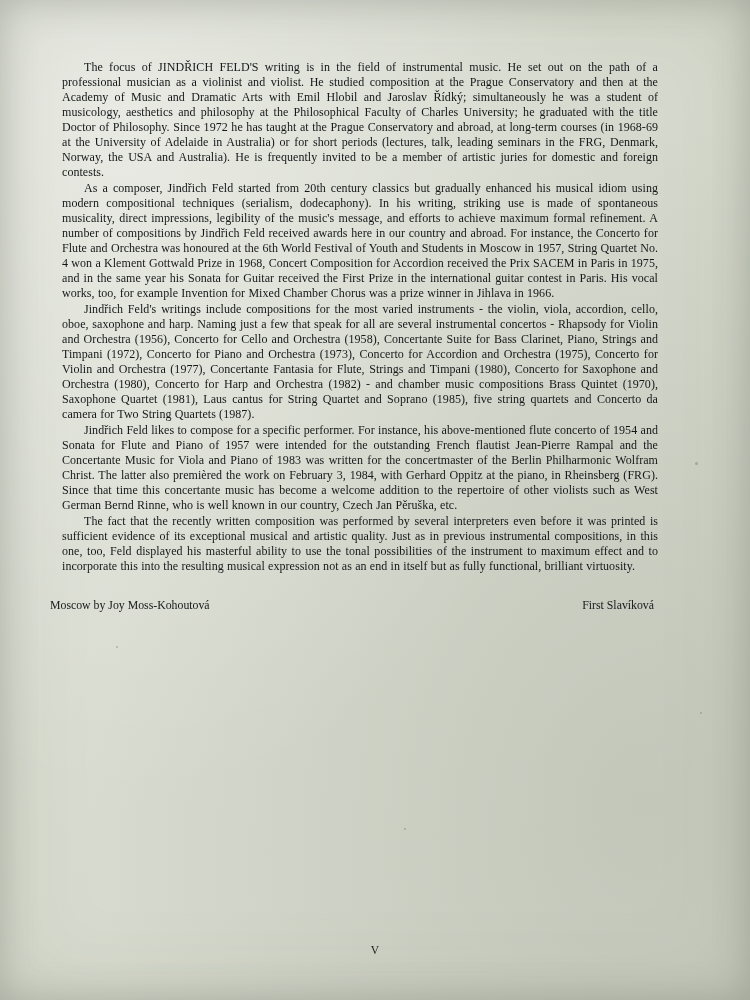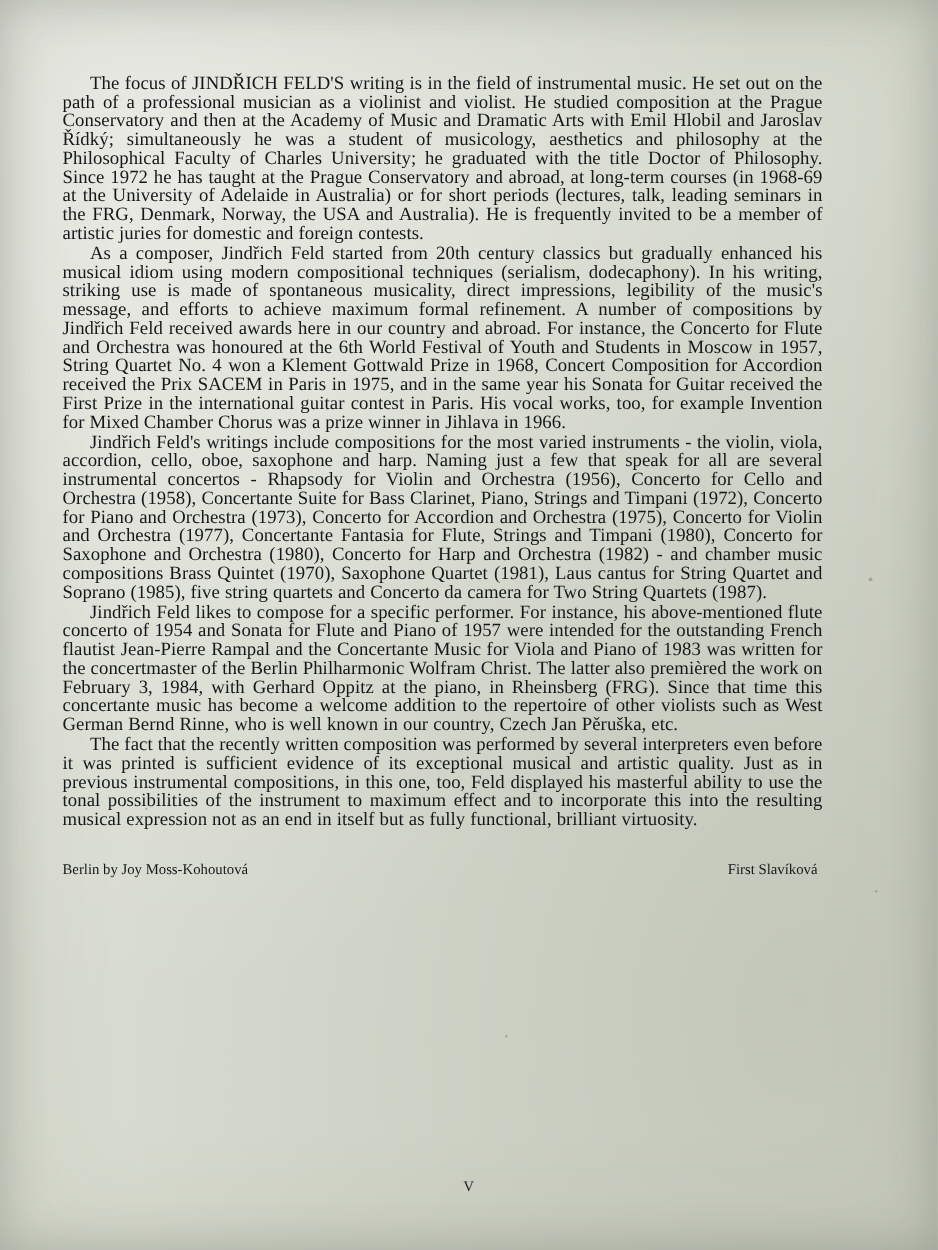--- a/index.html
+++ b/index.html
@@ -34,24 +34,24 @@
     box-shadow: inset 0 0 36px rgba(90,95,85,0.30), inset 0 0 90px rgba(120,125,110,0.18);
     pointer-events: none;
   }
   .content {
     position: absolute;
     left: 50px;
     top: 60px;
     width: 608px;
   }
   p.para {
-    margin: 0 0 1px 0;
+    margin: 0 0 1px 12px;
     text-indent: 22px;
     text-align: justify;
-    font-size: 15px;
+    font-size: 12px;
     line-height: 15.0px;
     color: #15181a;
     letter-spacing: 0.05px;
     word-spacing: 0.2px;
   }
   .byline-row {
     display: flex;
     justify-content: space-between;
     align-items: baseline;
     margin-top: 24px;
@@ -94,21 +94,21 @@
   <div class="speck" style="left:404px; top:828px; width:2px; height:2px;"></div>
 
   <div class="content">
     <p class="para">The focus of JINDŘICH FELD'S writing is in the field of instrumental music. He set out on the path of a professional musician as a violinist and violist. He studied composition at the Prague Conservatory and then at the Academy of Music and Dramatic Arts with Emil Hlobil and Jaroslav Řídký; simultaneously he was a student of musicology, aesthetics and philosophy at the Philosophical Faculty of Charles University; he graduated with the title Doctor of Philosophy. Since 1972 he has taught at the Prague Conservatory and abroad, at long-term courses (in 1968-69 at the University of Adelaide in Australia) or for short periods (lectures, talk, leading seminars in the FRG, Denmark, Norway, the USA and Australia). He is frequently invited to be a member of artistic juries for domestic and foreign contests.</p>
     <p class="para">As a composer, Jindřich Feld started from 20th century classics but gradually enhanced his musical idiom using modern compositional techniques (serialism, dodecaphony). In his writing, striking use is made of spontaneous musicality, direct impressions, legibility of the music's message, and efforts to achieve maximum formal refinement. A number of compositions by Jindřich Feld received awards here in our country and abroad. For instance, the Concerto for Flute and Orchestra was honoured at the 6th World Festival of Youth and Students in Moscow in 1957, String Quartet No. 4 won a Klement Gottwald Prize in 1968, Concert Composition for Accordion received the Prix SACEM in Paris in 1975, and in the same year his Sonata for Guitar received the First Prize in the international guitar contest in Paris. His vocal works, too, for example Invention for Mixed Chamber Chorus was a prize winner in Jihlava in 1966.</p>
     <p class="para">Jindřich Feld's writings include compositions for the most varied instruments - the violin, viola, accordion, cello, oboe, saxophone and harp. Naming just a few that speak for all are several instrumental concertos - Rhapsody for Violin and Orchestra (1956), Concerto for Cello and Orchestra (1958), Concertante Suite for Bass Clarinet, Piano, Strings and Timpani (1972), Concerto for Piano and Orchestra (1973), Concerto for Accordion and Orchestra (1975), Concerto for Violin and Orchestra (1977), Concertante Fantasia for Flute, Strings and Timpani (1980), Concerto for Saxophone and Orchestra (1980), Concerto for Harp and Orchestra (1982) - and chamber music compositions Brass Quintet (1970), Saxophone Quartet (1981), Laus cantus for String Quartet and Soprano (1985), five string quartets and Concerto da camera for Two String Quartets (1987).</p>
     <p class="para">Jindřich Feld likes to compose for a specific performer. For instance, his above-mentioned flute concerto of 1954 and Sonata for Flute and Piano of 1957 were intended for the outstanding French flautist Jean-Pierre Rampal and the Concertante Music for Viola and Piano of 1983 was written for the concertmaster of the Berlin Philharmonic Wolfram Christ. The latter also premièred the work on February 3, 1984, with Gerhard Oppitz at the piano, in Rheinsberg (FRG). Since that time this concertante music has become a welcome addition to the repertoire of other violists such as West German Bernd Rinne, who is well known in our country, Czech Jan Pěruška, etc.</p>
     <p class="para">The fact that the recently written composition was performed by several interpreters even before it was printed is sufficient evidence of its exceptional musical and artistic quality. Just as in previous instrumental compositions, in this one, too, Feld displayed his masterful ability to use the tonal possibilities of the instrument to maximum effect and to incorporate this into the resulting musical expression not as an end in itself but as fully functional, brilliant virtuosity.</p>
 
     <div class="byline-row">
-      <div class="byline-left">Berlin by Joy Moss-Kohoutová</div>
+      <div class="byline-left">Moscow by Joy Moss-Kohoutová</div>
       <div class="byline-right">First Slavíková</div>
     </div>
   </div>
 
   <div class="folio">V</div>
 
   <div class="edge-shadow"></div>
 </div>
 
 </body></html>

